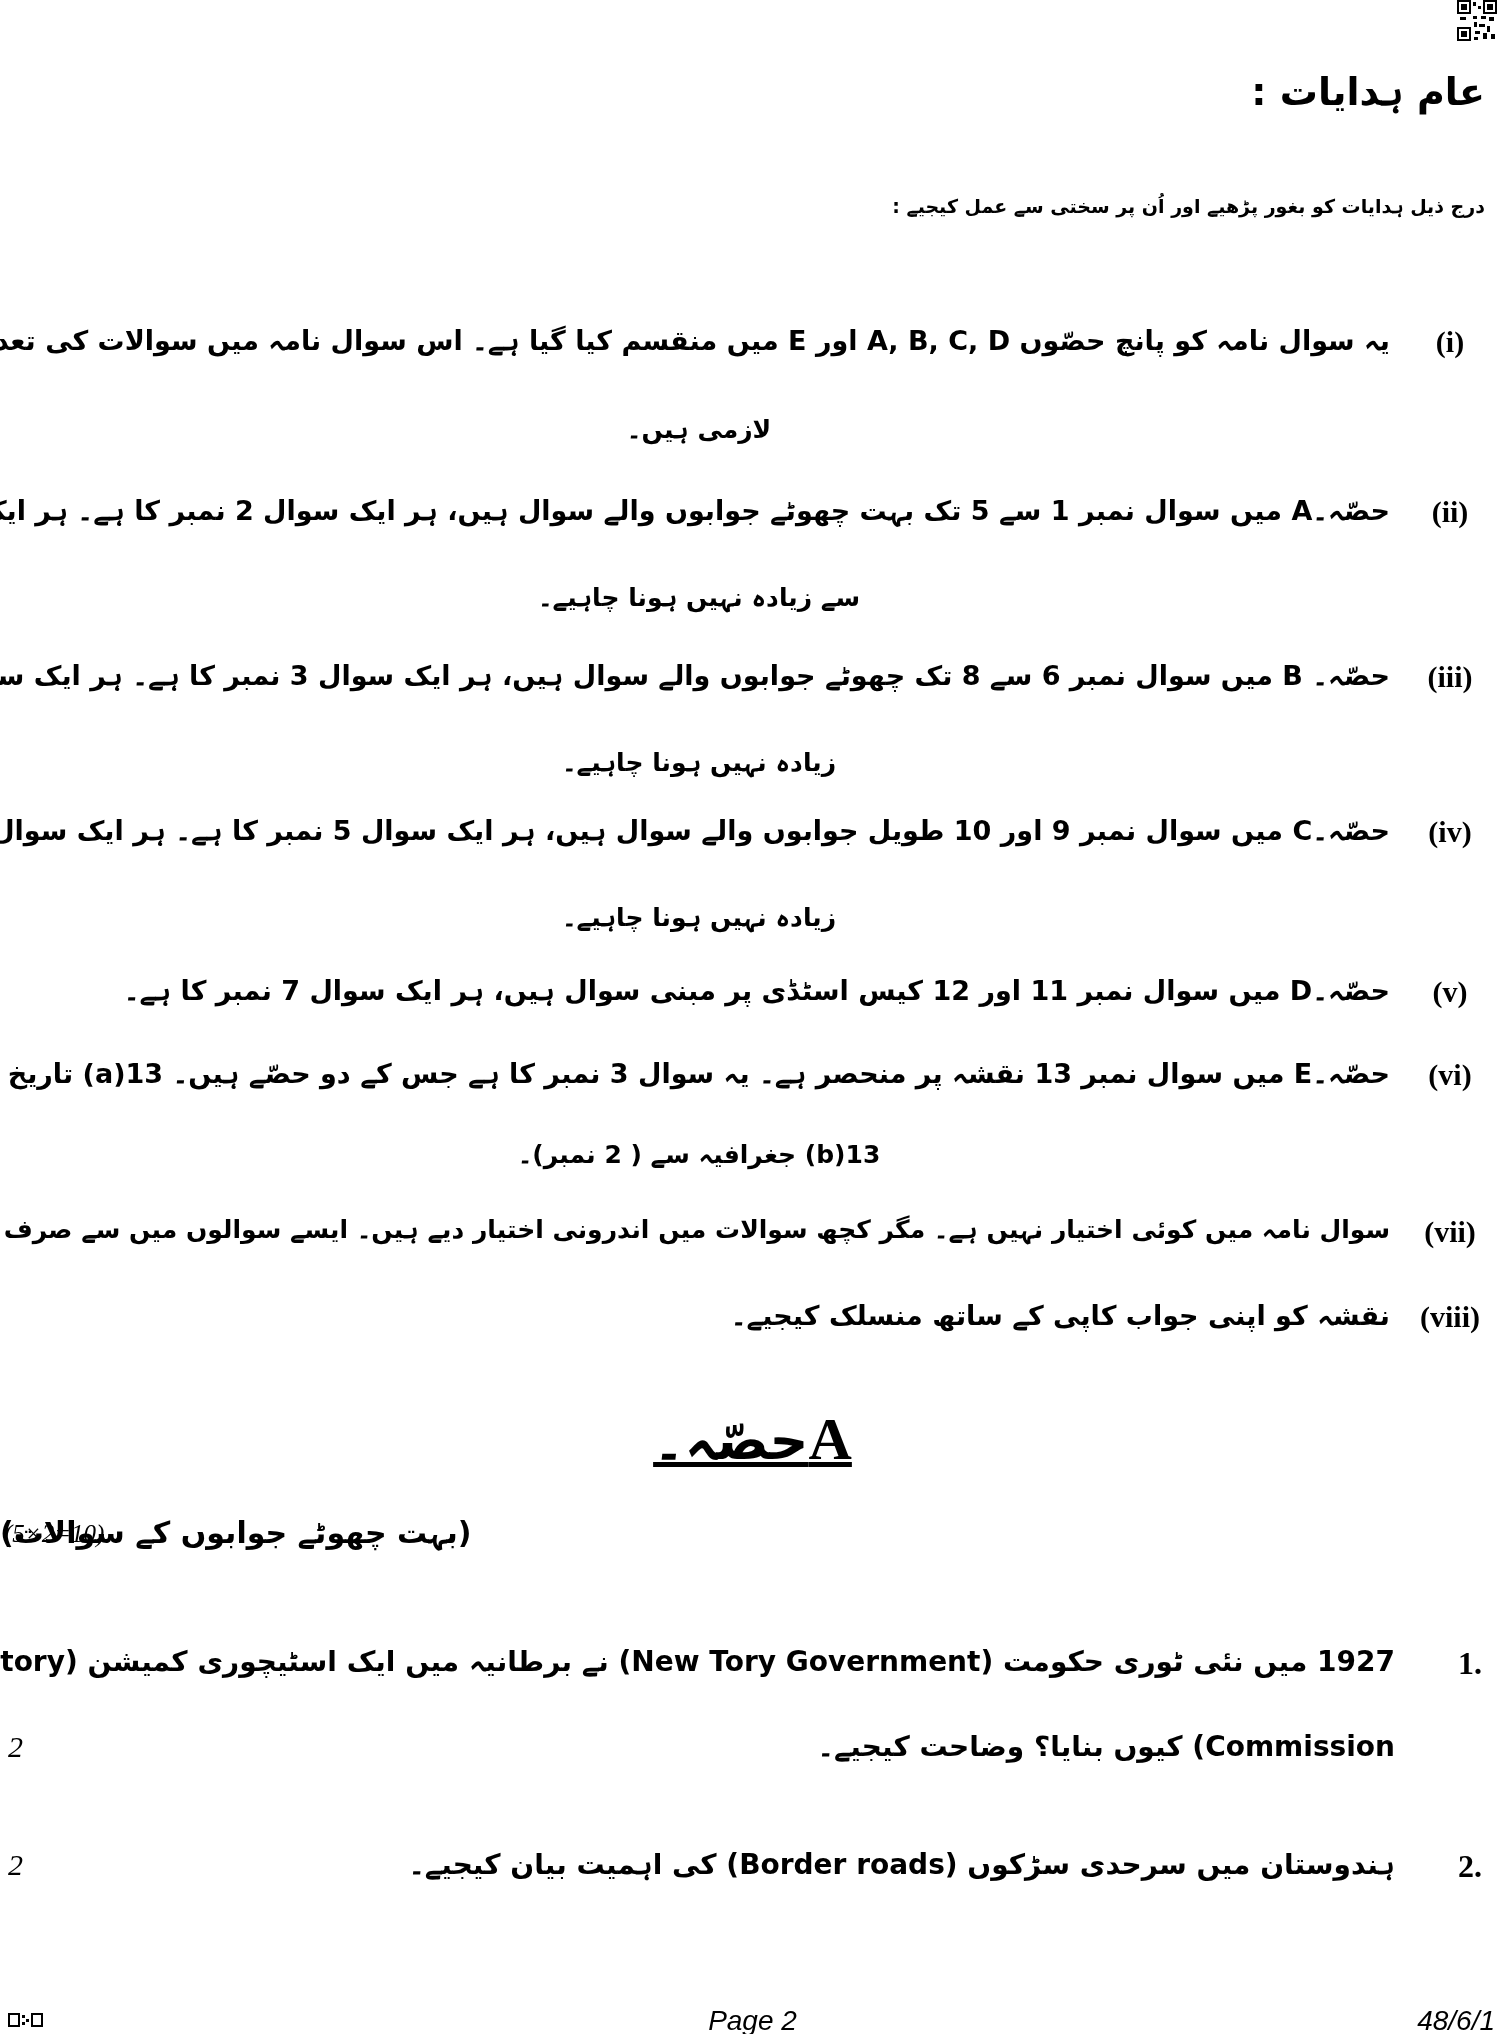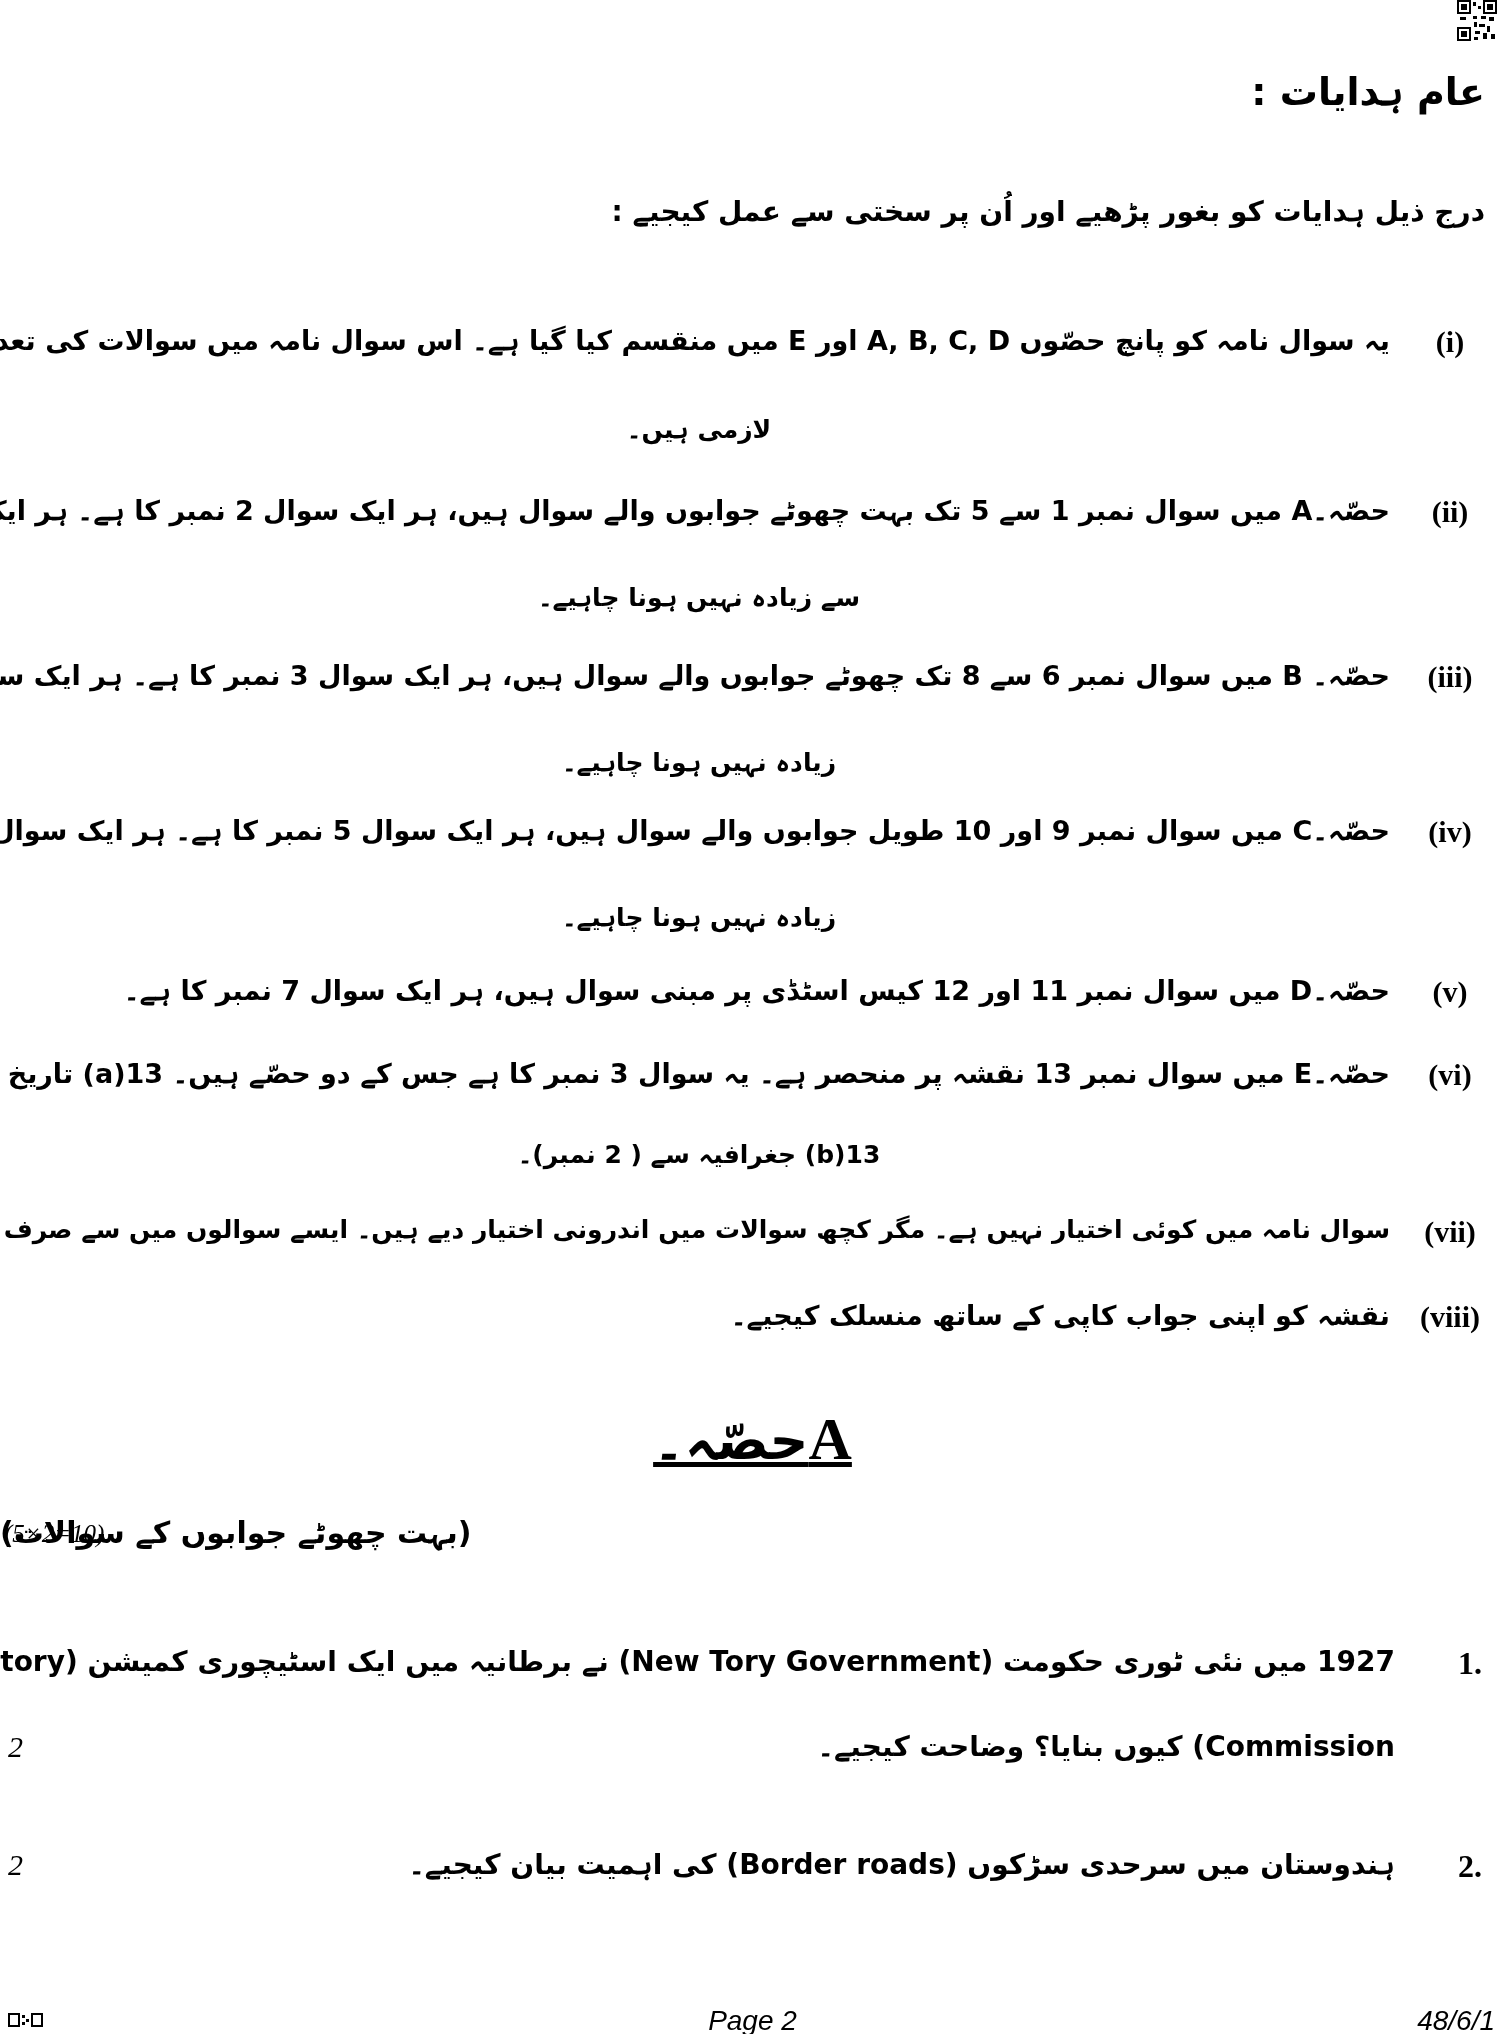--- a/index.html
+++ b/index.html
@@ -8,21 +8,21 @@
   .urdu { direction:rtl; font-family:"DejaVu Sans", sans-serif; font-weight:bold; }
   .latin { font-family:"Liberation Serif", serif; font-weight:bold; unicode-bidi:isolate; direction:ltr; }
   .abs { position:absolute; }
 
   
   .qr { position:absolute; background:#fff; }
   .qr-top { right:8px; top:0; width:40px; height:42px; }
   .qr-bot { left:8px; top:2012px; width:36px; height:14px; }
 
   .heading { right:20px; top:70px; font-size:38px; font-weight:bold; direction:rtl; }
-  .intro { right:20px; top:195px; font-size:28px; direction:rtl; }
+  .intro { right:20px; top:195px; font-size:19px; direction:rtl; }
 
   .item { position:absolute; left:0; right:0; }
   .item .num { position:absolute; right:0; width:110px; text-align:center;
                font-family:"Liberation Serif", serif; font-weight:bold; font-size:30px; }
   .item .line { position:absolute; right:115px; left:8px; direction:rtl; text-align:right;
                 font-size:27px; font-weight:bold; white-space:nowrap; }
   .item .line2 { position:absolute; right:115px; left:8px; direction:rtl; text-align:center;
                 font-size:25px; font-weight:bold; white-space:nowrap; }
 
   .section-title { position:absolute; left:0; right:0; top:1405px; text-align:center;

